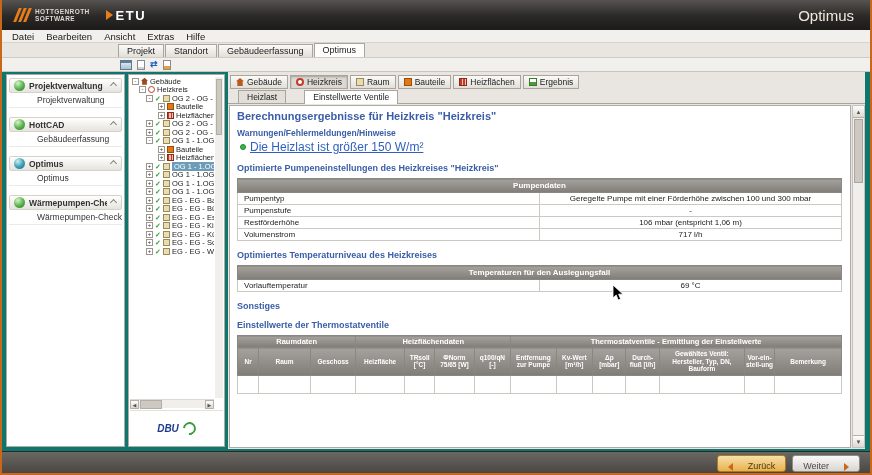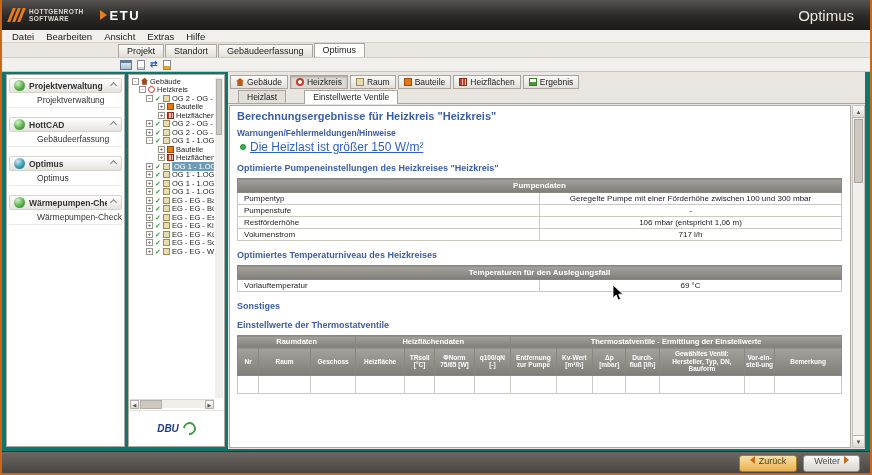--- a/index.html
+++ b/index.html
@@ -2,21 +2,21 @@
 <html><head>
 <meta charset="utf-8">
 <style>
   * { margin:0; padding:0; box-sizing:border-box; }
   html,body { width:872px; height:475px; }
   body { font-family:"Liberation Sans", sans-serif; background:#8f8d8a; overflow:hidden; }
   .window { position:relative; width:872px; height:475px; background:#d6d3cf;
             border-left:2px solid #c9681a; border-right:2px solid #c9681a; border-bottom:2px solid #c9681a; overflow:hidden; }
 
   
-  .topbar { height:30px; background:linear-gradient(180deg,#565350,#2a2927 55%,#1c1b1a); display:flex; align-items:center; }
+  .topbar { height:30px; background:linear-gradient(180deg,#565350,#2a2927 55%,#1c1b1a); display:flex; align-items:center;padding-left:6px; }
   .brand { display:flex; align-items:center; height:100%; padding-left:8px; gap:6px; }
   .stripes { display:flex; gap:2px; }
   .stripe { width:3px; height:14px; background:#e87d1a; transform:skewX(-22deg); }
   .brand-text { color:#ddd8d1; font-size:6.5px; line-height:7.5px; letter-spacing:.4px; font-weight:bold; }
   .etu { display:flex; align-items:center; gap:3px; margin-left:10px; }
   .etu-arrow { width:0; height:0; border-left:7px solid #e87d1a; border-top:5px solid transparent; border-bottom:5px solid transparent; }
   .etu-text { color:#fff; font-weight:bold; font-size:13px; letter-spacing:1.5px; }
   .app-title { margin-left:auto; padding-right:16px; color:#efe9dd; font-size:15px; }
 
   
@@ -110,21 +110,21 @@
   .vtable .chead th { font-size:6.5px; line-height:7.5px; font-weight:bold; padding:2px 1px; height:27px; vertical-align:middle; }
   .vtable td { height:18px; border:1px solid #ccc9c3; }
 
   .vscroll { position:absolute; top:33px; right:0; width:13px; bottom:1px; background:#f1efeb; border:1px solid #c6c2bb; }
   .vs-btn { height:12px; font-size:6px; line-height:12px; text-align:center; color:#555; background:linear-gradient(#fdfdfc,#dcd9d3); border-bottom:1px solid #b5b1aa; }
   .vs-btn.bottom { position:absolute; bottom:0; left:0; right:0; border-top:1px solid #b5b1aa; border-bottom:none; }
   .vs-thumb { position:absolute; top:13px; left:1px; right:1px; height:64px; background:#cdc9c2; border:1px solid #aaa69e; }
 
   
   .footer { height:24px; background:linear-gradient(#6b6864,#45423f); display:flex; align-items:center; justify-content:flex-end; gap:6px; padding-right:10px; border-top:1px solid #2a2927; }
-  .btn { height:17px; display:flex; align-items:flex-start; gap:4px; font-size:9px; padding:0 10px; border-radius:3px; cursor:default; }
+  .btn { height:17px; display:flex; align-items:flex-end; gap:15px; font-size:9px; padding:0 10px; border-radius:3px; cursor:default; }
   .btn-back { background:linear-gradient(#f7e0a8,#e9b14e); border:1px solid #a87c24; color:#4a3a10; }
   .btn-next { background:linear-gradient(#fafaf9,#d8d5d1); border:1px solid #8f8c87; color:#4a4a4a; }
   .arr-left { width:0; height:0; border-top:4px solid transparent; border-bottom:4px solid transparent; border-right:5px solid #c9681a; }
   .arr-right { width:0; height:0; border-top:4px solid transparent; border-bottom:4px solid transparent; border-left:5px solid #c9681a; }
 
   .cursor { position:absolute; left:610px; top:284px; z-index:60; pointer-events:none; }
 </style>
 </head>
 <body>
 

